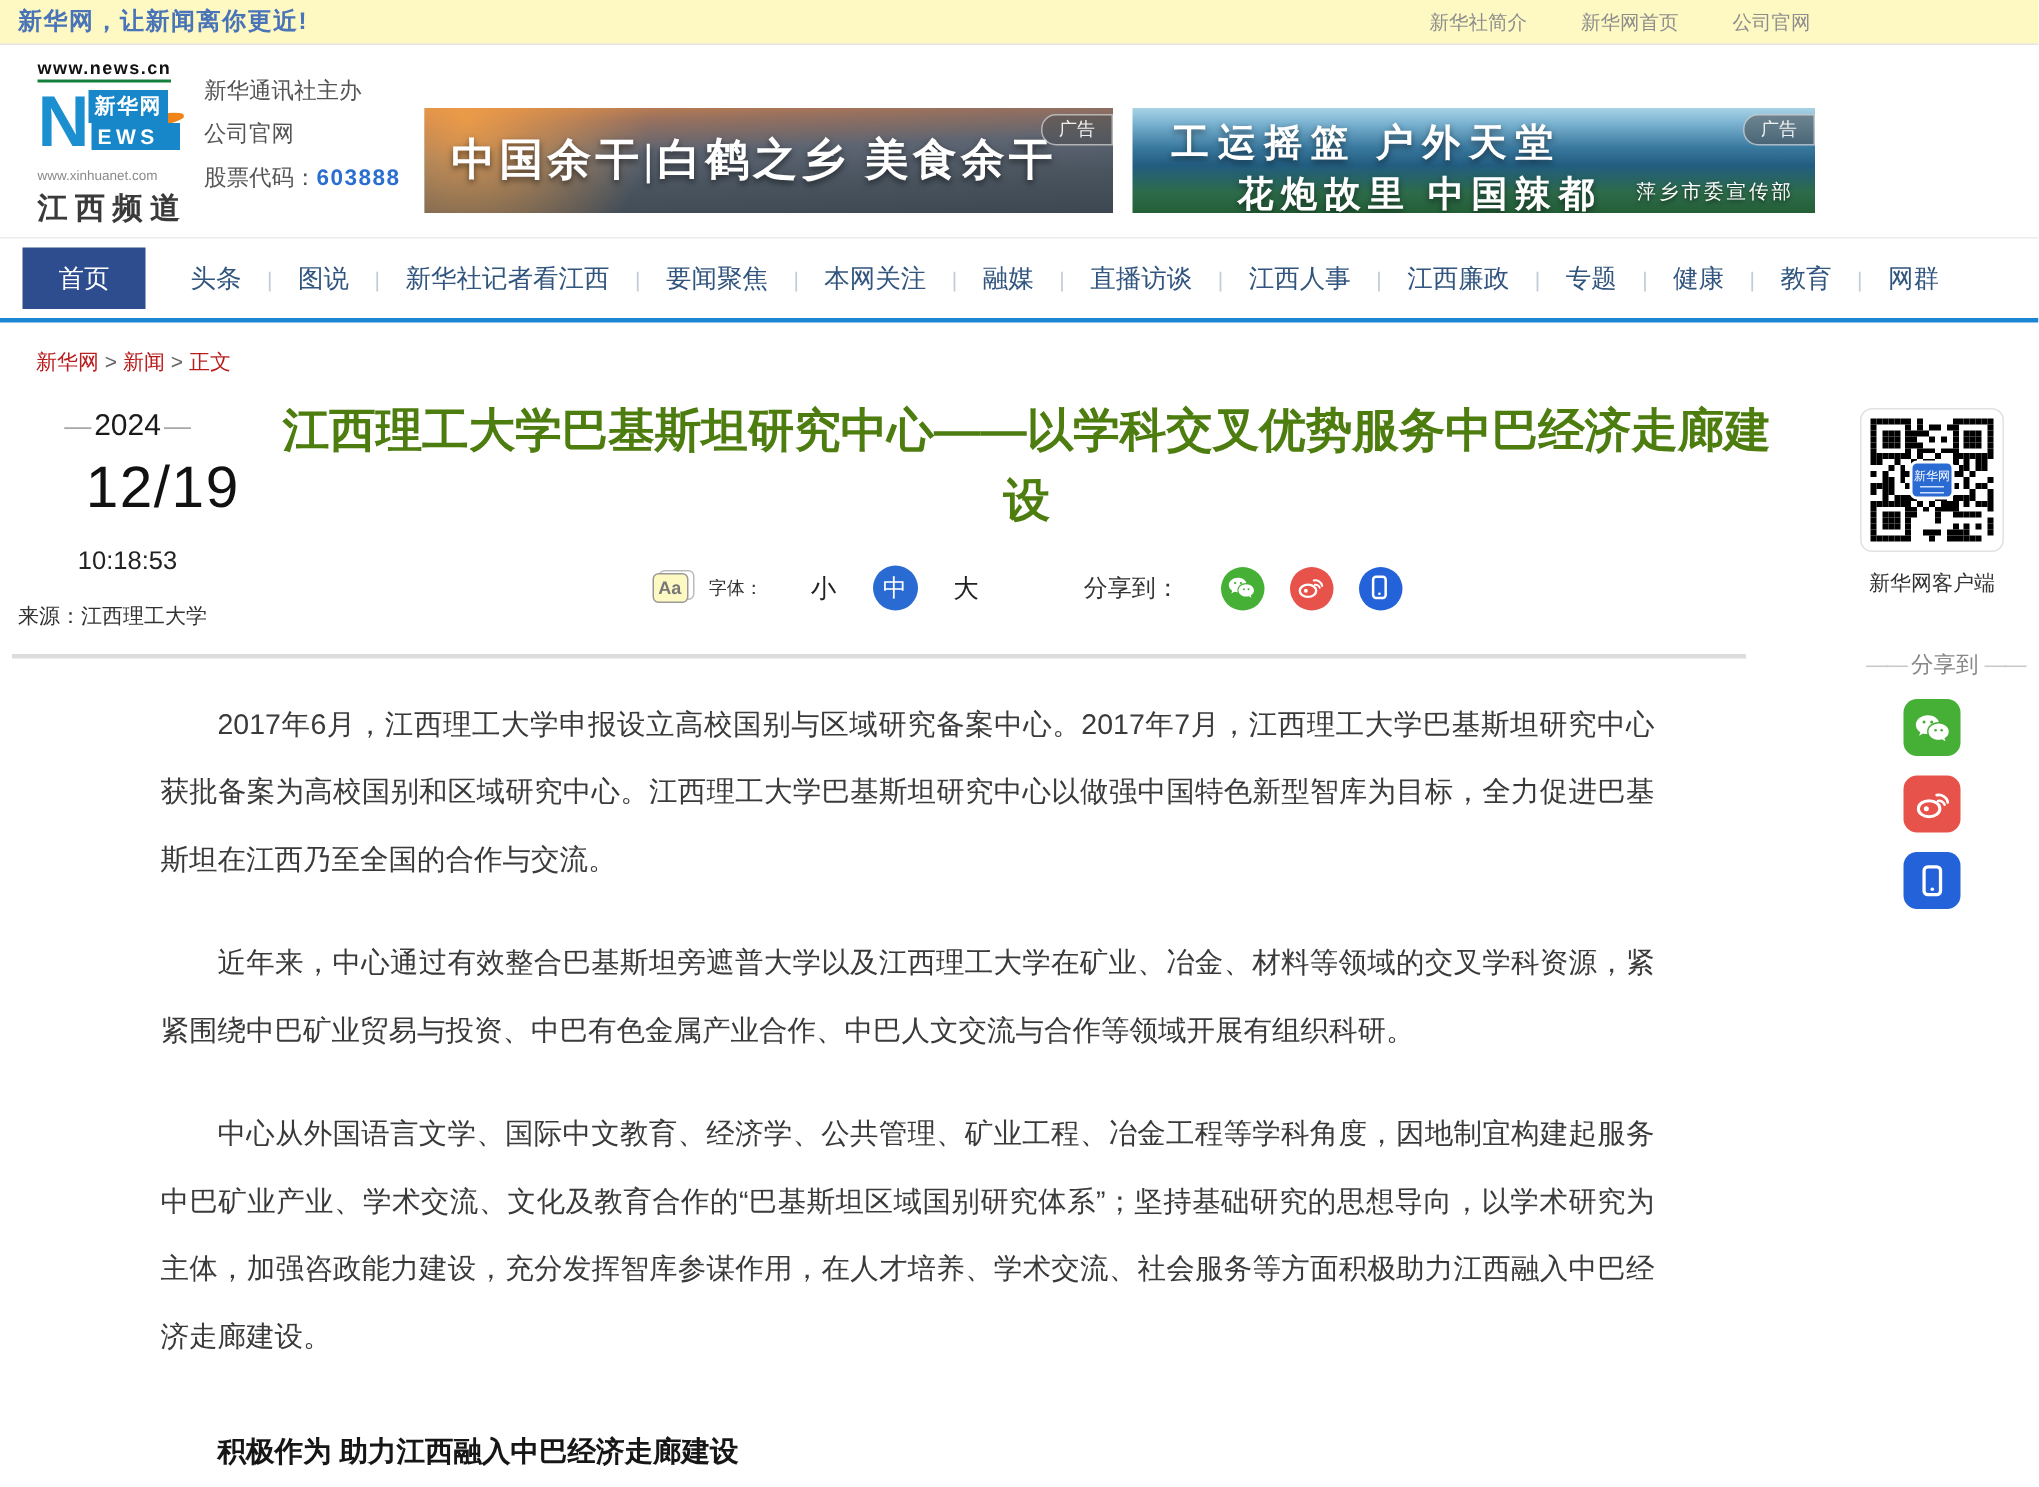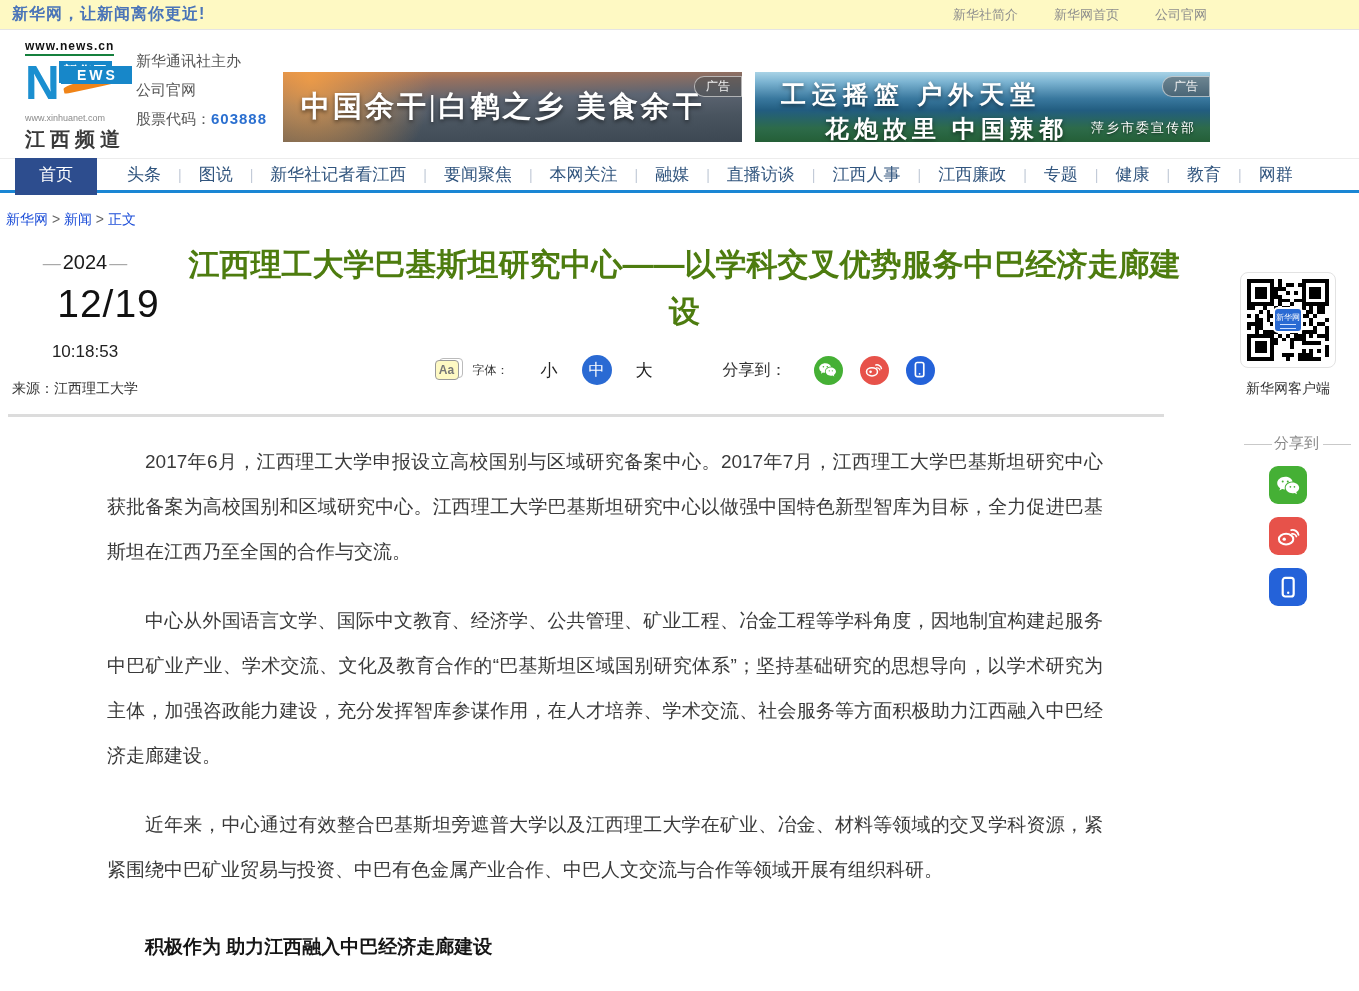--- a/index.html
+++ b/index.html
@@ -15,22 +15,22 @@
 
   
   .header { position:relative; height:128px; background:#fff; }
   .logo-block { position:absolute; left:25px; top:6px; width:108px; }
   .logo-url-top { font-size:12px; font-weight:bold; color:#111; letter-spacing:1px;
     border-bottom:2px solid #15803d; display:inline-block; padding-bottom:1px; }
   .logo-art { position:relative; width:100px; height:52px; margin-top:3px; }
   .logo-n { position:absolute; left:0; top:-4px; font-size:48px; font-weight:bold; color:#1b8fd0; }
   .logo-cn { position:absolute; left:34px; top:2px; background:#1787c9; color:#fff;
     font-size:14px; font-weight:bold; padding:2px 4px; letter-spacing:1px; }
-  .logo-ews { position:absolute; left:36px; top:7px; background:#1787c9; color:#fff;
-    font-size:14px; font-weight:bold; padding:1px 14px 1px 16px; letter-spacing:3px; }
+  .logo-ews { position:absolute; left:36px; top:24px; background:#1787c9; color:#fff;
+    font-size:14px; font-weight:bold; padding:1px 14px 1px 4px; letter-spacing:3px; }
   .logo-swoosh { position:absolute; left:38px; top:20px; width:60px; height:9px;
     background:#f08418; border-radius:80% 100% 60% 20%; transform:rotate(-12deg); }
   .logo-url-bottom { font-size:9px; color:#8a8a8a; margin-top:2px; }
   .logo-channel { font-size:20px; font-weight:bold; color:#3a3a3a; letter-spacing:5px; margin-top:3px; }
   .org-block { position:absolute; left:136px; top:16px; font-size:15px; color:#555; line-height:29px; }
   .stock-code { color:#2a6fd0; font-weight:bold; letter-spacing:1px; }
 
   .banner { position:absolute; top:42px; height:70px; overflow:hidden; cursor:pointer; }
   .banner1 { left:283px; width:459px;
     background:
@@ -47,27 +47,27 @@
   .banner2-line1 { font-size:25px; font-weight:bold; letter-spacing:6px; }
   .banner2-line2 { font-size:24px; font-weight:bold; letter-spacing:5px; margin:2px 0 0 44px;text-align:center; }
   .banner-credit { position:absolute; right:14px; bottom:5px; color:#fff; font-size:13px;
     letter-spacing:2px; font-family:"Liberation Serif","DejaVu Serif",serif; text-shadow:0 1px 3px rgba(0,0,0,.6); }
   .ad-tag { position:absolute; right:0; top:4px; background:rgba(80,80,80,.55);
     border:1px solid rgba(255,255,255,.55); color:#f0f0f0; font-size:12px;
     padding:1px 11px; border-radius:10px 0 0 10px; }
 
   
   .nav { border-top:1px solid #ececec; border-bottom:3px solid #1a86d4;
-    display:flex; align-items:center; height:35px; padding-left:15px; background:#fff; }
+    display:flex; align-items:center; height:57px; padding-left:15px; background:#fff; }
   .nav-active { background:#2d4d8e; color:#fff; font-size:17px; padding:9px 24px; margin-right:30px; cursor:pointer; }
   .nav-item { color:#31557e; font-size:17px; cursor:pointer; white-space:nowrap; }
   .nav-sep { color:#c3cbd8; margin:0 17px; font-size:14px; }
 
   
-  .breadcrumb { margin:18px 0 0 6px; font-size:14px; color:#1d4ed8; }
+  .breadcrumb { margin:18px 0 0 24px; font-size:14px; color:#b91c1c; }
   .breadcrumb span.crumb { cursor:pointer; }
   .breadcrumb span.crumb:not(:last-child)::after { content:" > "; color:#666; cursor:default; }
 
   
   .article-head { display:flex; margin-top:10px; }
   .date-block { flex:0 0 170px; padding-top:12px; text-align:center; }
   .date-year { font-size:20px; color:#1a1a1a; }
   .date-dash { color:#a9a9a9; font-size:18px; margin:0 2px; }
   .date-md { font-size:39px; color:#111; margin-top:8px; letter-spacing:1px;margin-left:47px; }
   .date-time { font-size:17px; color:#222; margin-top:16px; }
@@ -248,22 +248,22 @@
           </svg>
       </span>
     </div>
   </div>
 </div>
 
 <div class="divider"></div>
 
 <div class="article-body" id="article-body">
     <p>2017年6月，江西理工大学申报设立高校国别与区域研究备案中心。2017年7月，江西理工大学巴基斯坦研究中心获批备案为高校国别和区域研究中心。江西理工大学巴基斯坦研究中心以做强中国特色新型智库为目标，全力促进巴基斯坦在江西乃至全国的合作与交流。</p>
+    <p>近年来，中心通过有效整合巴基斯坦旁遮普大学以及江西理工大学在矿业、冶金、材料等领域的交叉学科资源，紧紧围绕中巴矿业贸易与投资、中巴有色金属产业合作、中巴人文交流与合作等领域开展有组织科研。</p>
     <p>中心从外国语言文学、国际中文教育、经济学、公共管理、矿业工程、冶金工程等学科角度，因地制宜构建起服务中巴矿业产业、学术交流、文化及教育合作的“巴基斯坦区域国别研究体系”；坚持基础研究的思想导向，以学术研究为主体，加强咨政能力建设，充分发挥智库参谋作用，在人才培养、学术交流、社会服务等方面积极助力江西融入中巴经济走廊建设。</p>
-    <p>近年来，中心通过有效整合巴基斯坦旁遮普大学以及江西理工大学在矿业、冶金、材料等领域的交叉学科资源，紧紧围绕中巴矿业贸易与投资、中巴有色金属产业合作、中巴人文交流与合作等领域开展有组织科研。</p>
     <h3>积极作为 助力江西融入中巴经济走廊建设</h3>
   </div>
 
 <div class="sidebar">
   <div class="qr-box">
     <div class="qr-grid" id="qr-grid">
         <i class="b"></i>
         <i class="b"></i>
         <i class="b"></i>
         <i class="b"></i>

